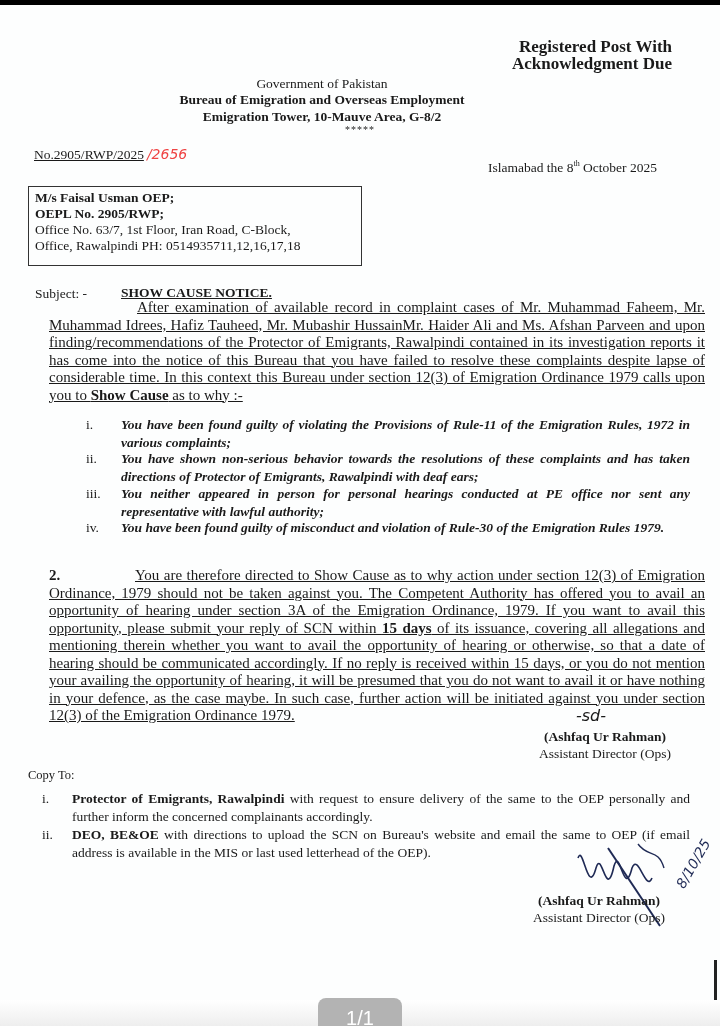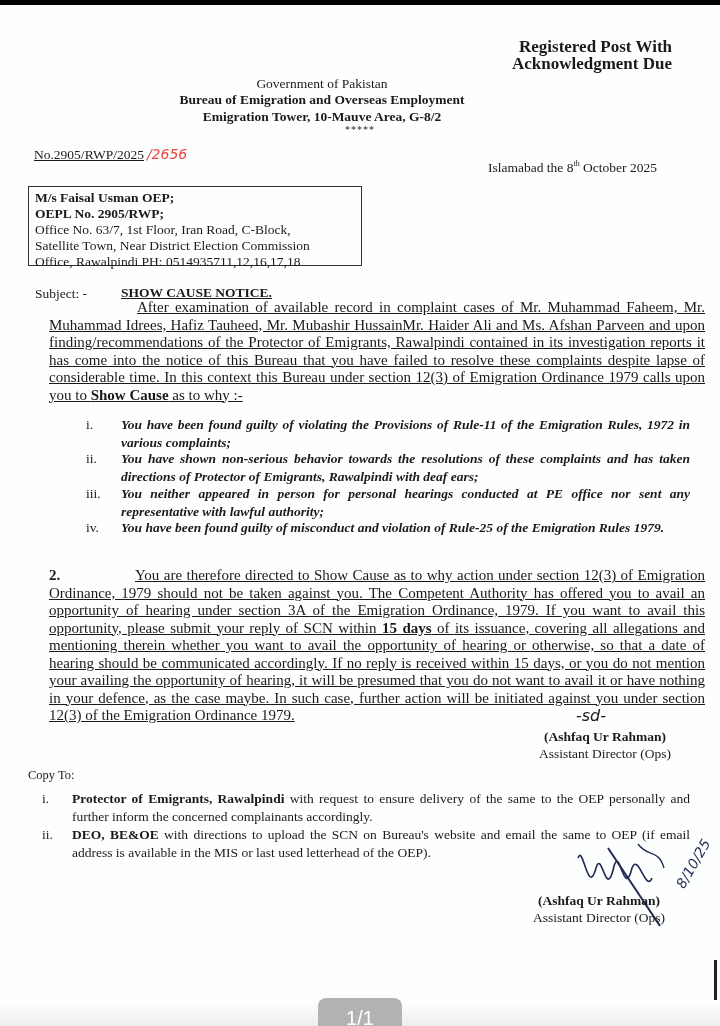--- a/index.html
+++ b/index.html
@@ -71,21 +71,20 @@
 </div>
 
 <div class="abs date">
   <span>Islamabad the 8</span><sup>th</sup><span> October 2025</span>
 </div>
 
 <div class="abs addr">
   <div class="b">M/s Faisal Usman OEP;</div>
   <div class="b">OEPL No. 2905/RWP;</div>
   <div>Office No. 63/7, 1st Floor, Iran Road, C-Block,</div>
-  <div>Satellite Town, Near District Election Commission</div>
   <div>Office, Rawalpindi PH:  0514935711,12,16,17,18</div>
 </div>
 
 <div class="abs subj-label">Subject: -</div>
 <div class="abs subj">SHOW CAUSE NOTICE.</div>
 
 <div class="abs para p1">
   <span>After examination of available record in complaint cases of Mr. Muhammad Faheem, Mr. Muhammad Idrees, Hafiz Tauheed, Mr. Mubashir HussainMr. Haider Ali and Ms. Afshan Parveen and upon finding/recommendations of the Protector of Emigrants, Rawalpindi contained in its investigation reports it has come into the notice of this Bureau that you have failed to resolve these complaints despite lapse of considerable time. In this context this Bureau under section 12(3) of  Emigration Ordinance 1979 calls upon you to </span><b>Show Cause</b><span> as to why :-</span>
 </div>
 
@@ -97,21 +96,21 @@
   <div class="li" style="top:34px;">
     <span class="num">ii.</span>
     <span class="txt">You have shown non-serious behavior towards the resolutions of these complaints and has taken directions of Protector of Emigrants, Rawalpindi with deaf ears;</span>
   </div>
   <div class="li" style="top:69px;">
     <span class="num">iii.</span>
     <span class="txt">You neither appeared in person for personal hearings conducted at PE office nor sent any representative with lawful authority;</span>
   </div>
   <div class="li" style="top:103px;">
     <span class="num">iv.</span>
-    <span class="txt">You have been found guilty of misconduct and violation of Rule-25 of the Emigration Rules 1979.</span>
+    <span class="txt">You have been found guilty of misconduct and violation of Rule-30 of the Emigration Rules 1979.</span>
   </div>
 </div>
 
 <div class="abs para p2">
   <span class="p2-num">2.</span><span>You are therefore directed to Show Cause as to why action under section 12(3) of Emigration Ordinance, 1979 should not be taken against you. The Competent Authority has offered you to avail an opportunity of hearing under section 3A of the Emigration Ordinance, 1979. If you want to avail this opportunity, please submit your reply of SCN within </span><b>15 days</b><span> of its issuance, covering all allegations and mentioning therein whether you want to avail the opportunity of hearing or otherwise, so that a date of hearing should be communicated accordingly. If no reply is received within 15 days, or you do not mention your availing the opportunity of hearing, it will be presumed that you do not want to avail it or have nothing in your defence, as the case maybe. In such case, further action will be initiated against you under section 12(3) of the Emigration Ordinance 1979.</span>
 </div>
 
 <div class="abs sd">-sd-</div>
 <div class="abs sig1">
   <div class="n">(Ashfaq Ur Rahman)</div>

